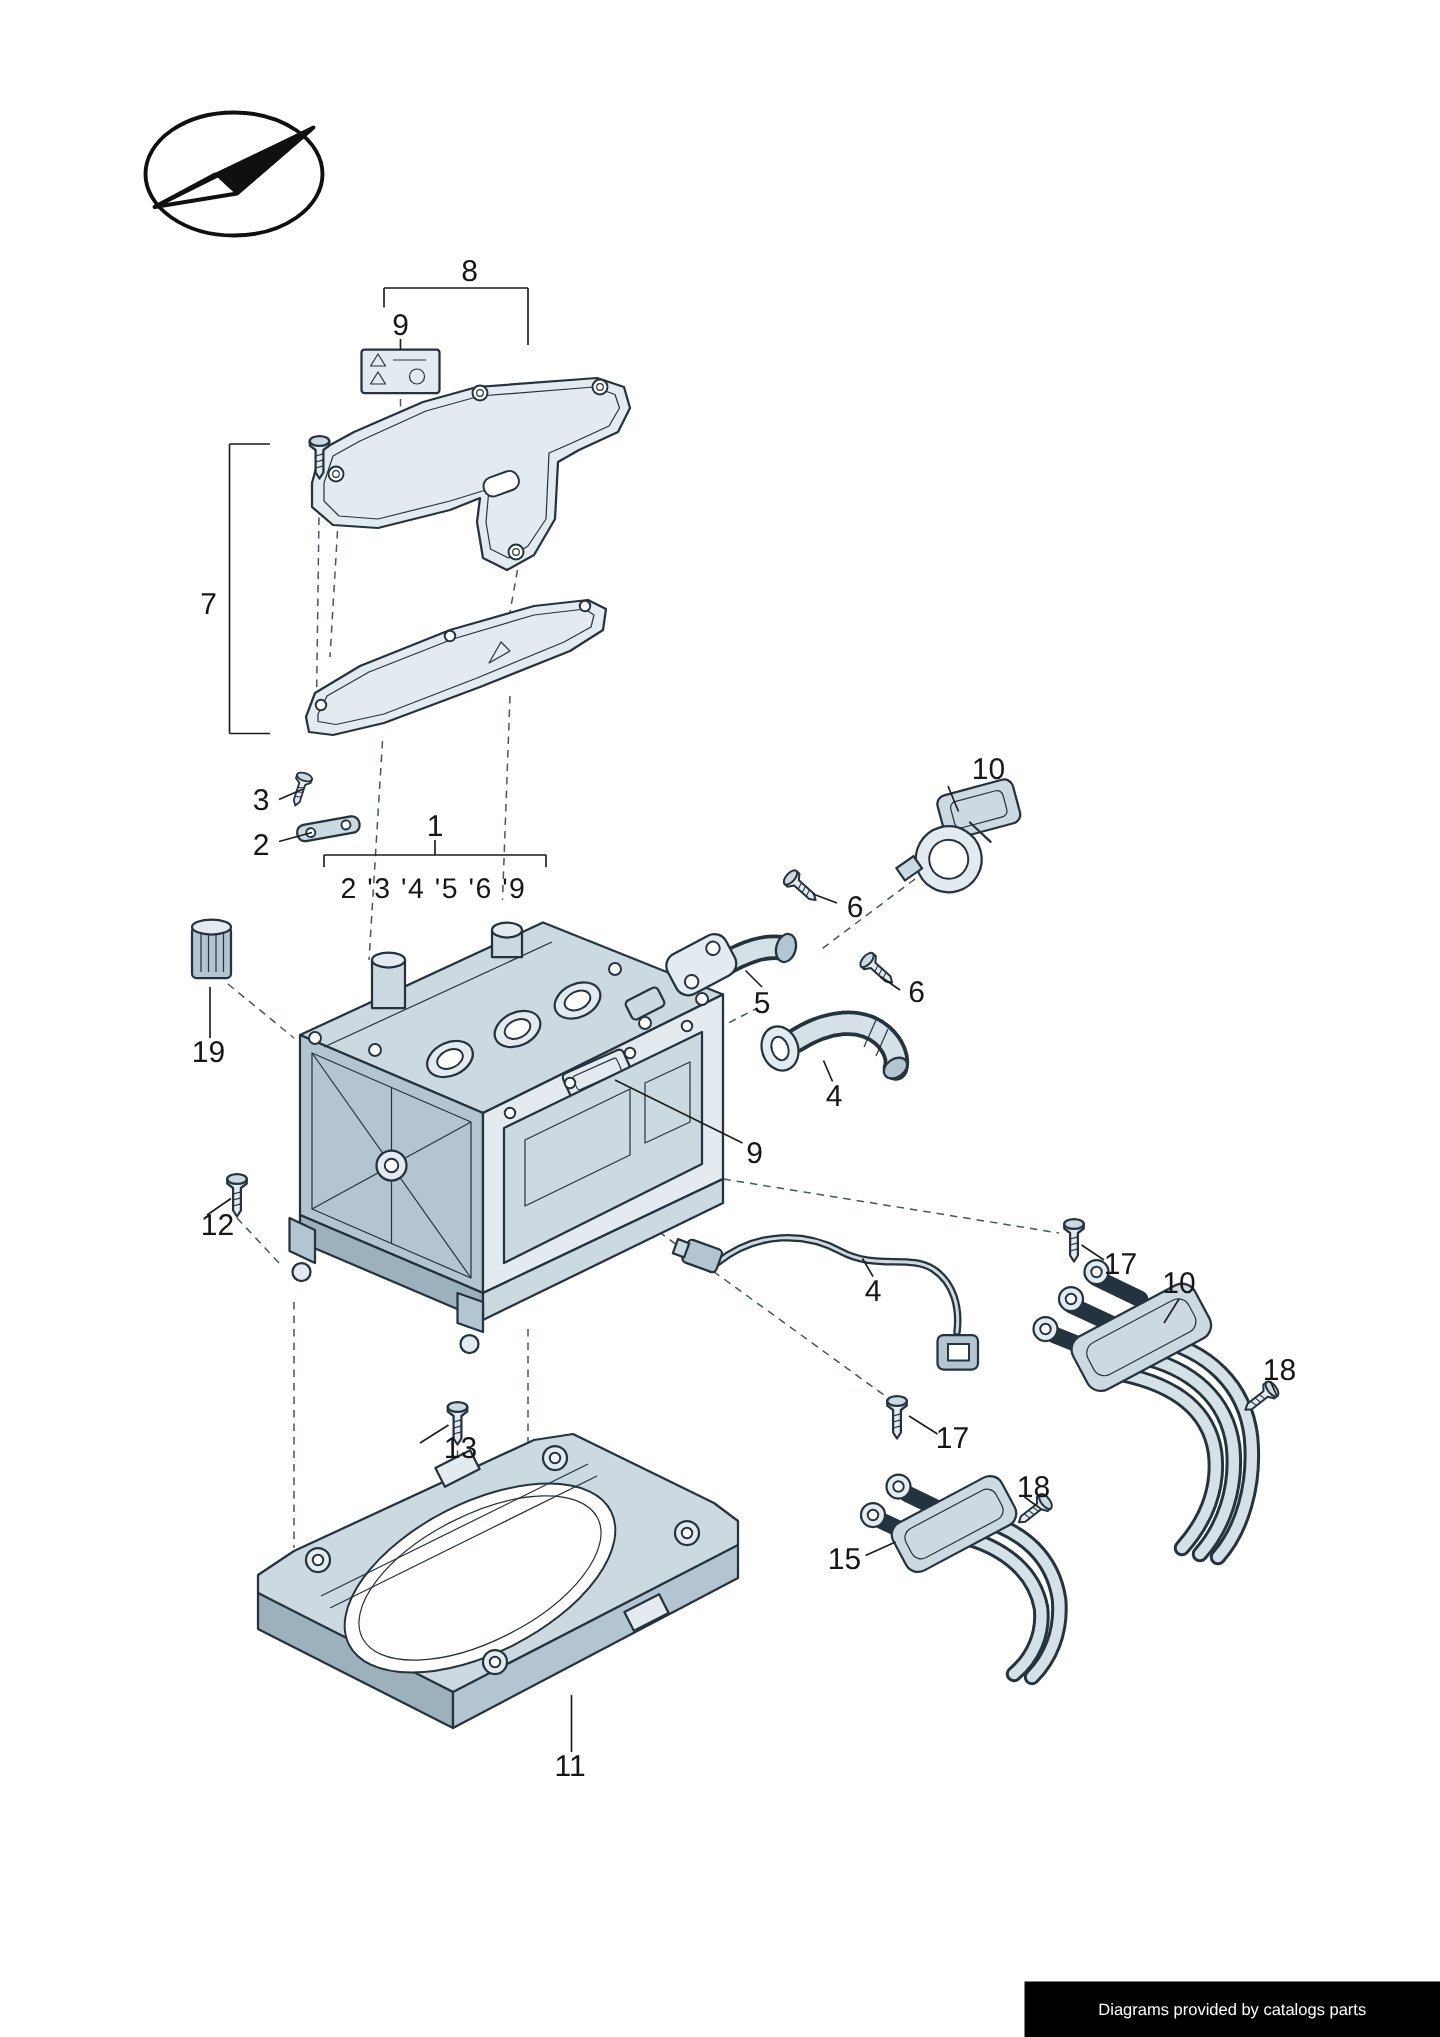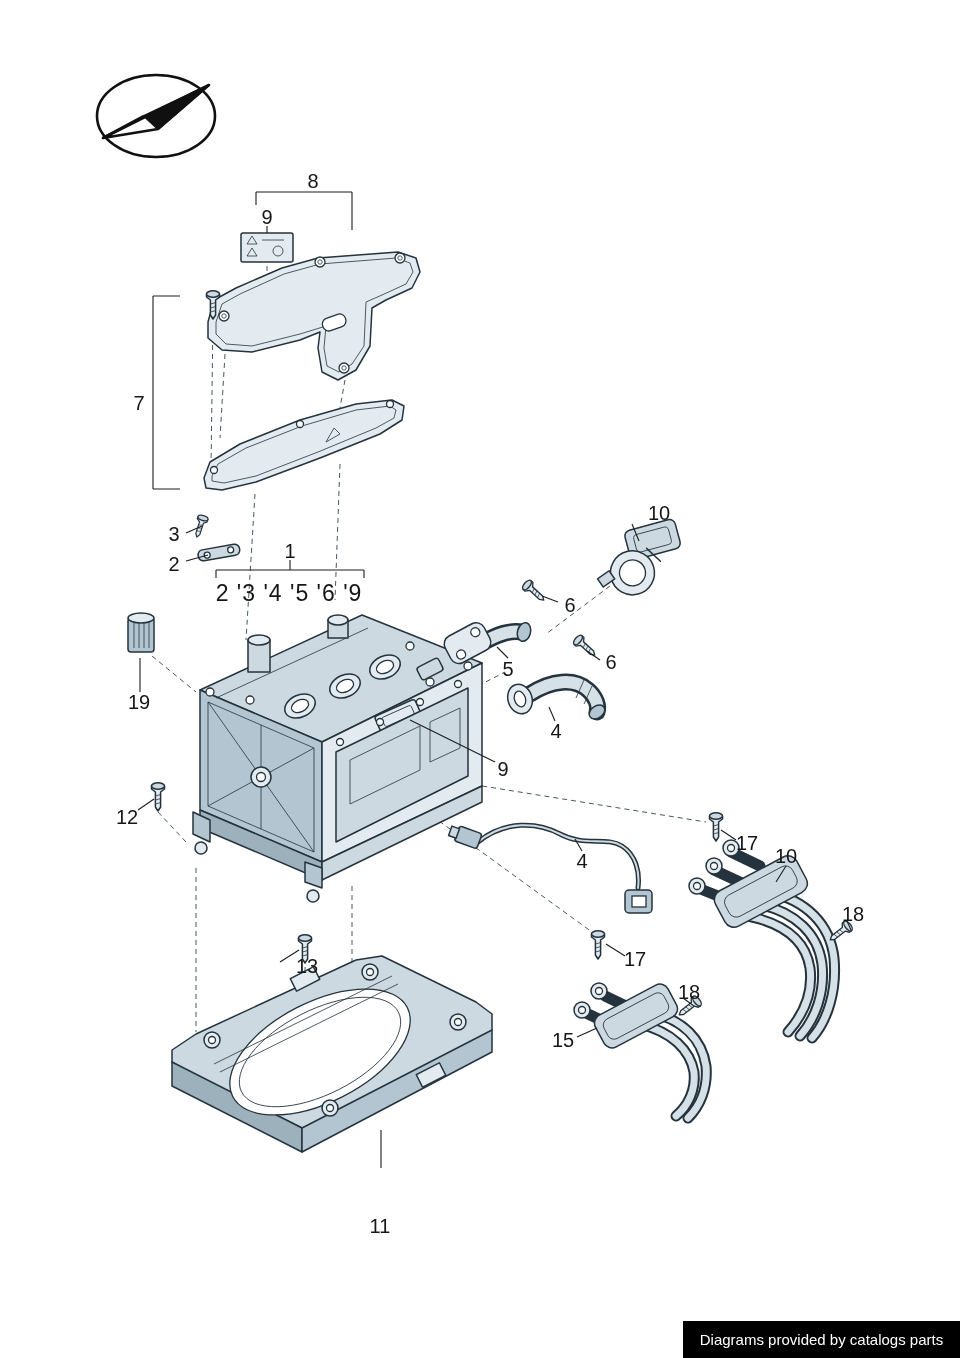--- a/index.html
+++ b/index.html
@@ -23,26 +23,26 @@
   .tubeIn { fill:none; stroke:#d5e0e7; stroke-width:7;  stroke-linecap:round; }
   .pipe   { fill:none; stroke:#24333d; stroke-width:17; stroke-linecap:round; }
   .pipeIn { fill:none; stroke:#d5e0e7; stroke-width:12; stroke-linecap:round; }
   .wire   { fill:none; stroke:#24333d; stroke-width:5;  stroke-linecap:round; }
   .wireIn { fill:none; stroke:#cfd9df; stroke-width:2;  stroke-linecap:round; }
 
   .callout {
     position:absolute; transform:translate(-50%,-50%);
     font-size:20px; color:#161616; white-space:nowrap; line-height:1;
   }
-  .callout.small { font-size:23px; letter-spacing:1px;text-align:center; }
+  .callout.small { font-size:19px; letter-spacing:1px;text-align:center; }
 
   .footer-bar {
     position:absolute; right:0; bottom:0; width:277px; height:37px;
     background:#000000; color:#ffffff; display:flex; align-items:center; justify-content:center;
-    font-size:15px;
+    font-size:11px;
   }
 </style>
 </head>
 <body>
 
 <div class="stage">
 
 <svg class="art" width="960" height="1358" viewBox="0 0 960 1358">
   <defs>
     <g id="screw">
@@ -353,28 +353,28 @@
 <span class="callout" style="left:174px; top:564px;">2</span>
 <span class="callout" style="left:290px; top:551px;">1</span>
 <span class="callout small" style="left:289px; top:593px;">2 '3 '4 '5 '6 '9</span>
 <span class="callout" style="left:631px; top:513px;margin-left:28px;">10</span>
 <span class="callout" style="left:570px; top:605px;">6</span>
 <span class="callout" style="left:508px; top:669px;">5</span>
 <span class="callout" style="left:611px; top:662px;">6</span>
 <span class="callout" style="left:556px; top:731px;">4</span>
 <span class="callout" style="left:503px; top:769px;">9</span>
 <span class="callout" style="left:139px; top:702px;text-align:center;">19</span>
-<span class="callout" style="left:127px; top:817px;">12</span>
+<span class="callout" style="left:145px; top:817px;">12</span>
 <span class="callout" style="left:582px; top:861px;">4</span>
 <span class="callout" style="left:747px; top:843px;">17</span>
 <span class="callout" style="left:786px; top:856px;">10</span>
 <span class="callout" style="left:853px; top:914px;">18</span>
 <span class="callout" style="left:267px; top:966px;margin-left:40px;">13</span>
 <span class="callout" style="left:635px; top:959px;">17</span>
 <span class="callout" style="left:689px; top:992px;">18</span>
 <span class="callout" style="left:563px; top:1040px;">15</span>
-<span class="callout" style="left:380px; top:1226px;text-align:right;">11</span>
+<span class="callout" style="left:380px; top:1178px;text-align:right;">11</span>
 
 <div class="footer-bar">
   <span>Diagrams provided by catalogs parts</span>
 </div>
 
 </div>
 
 </body></html>

